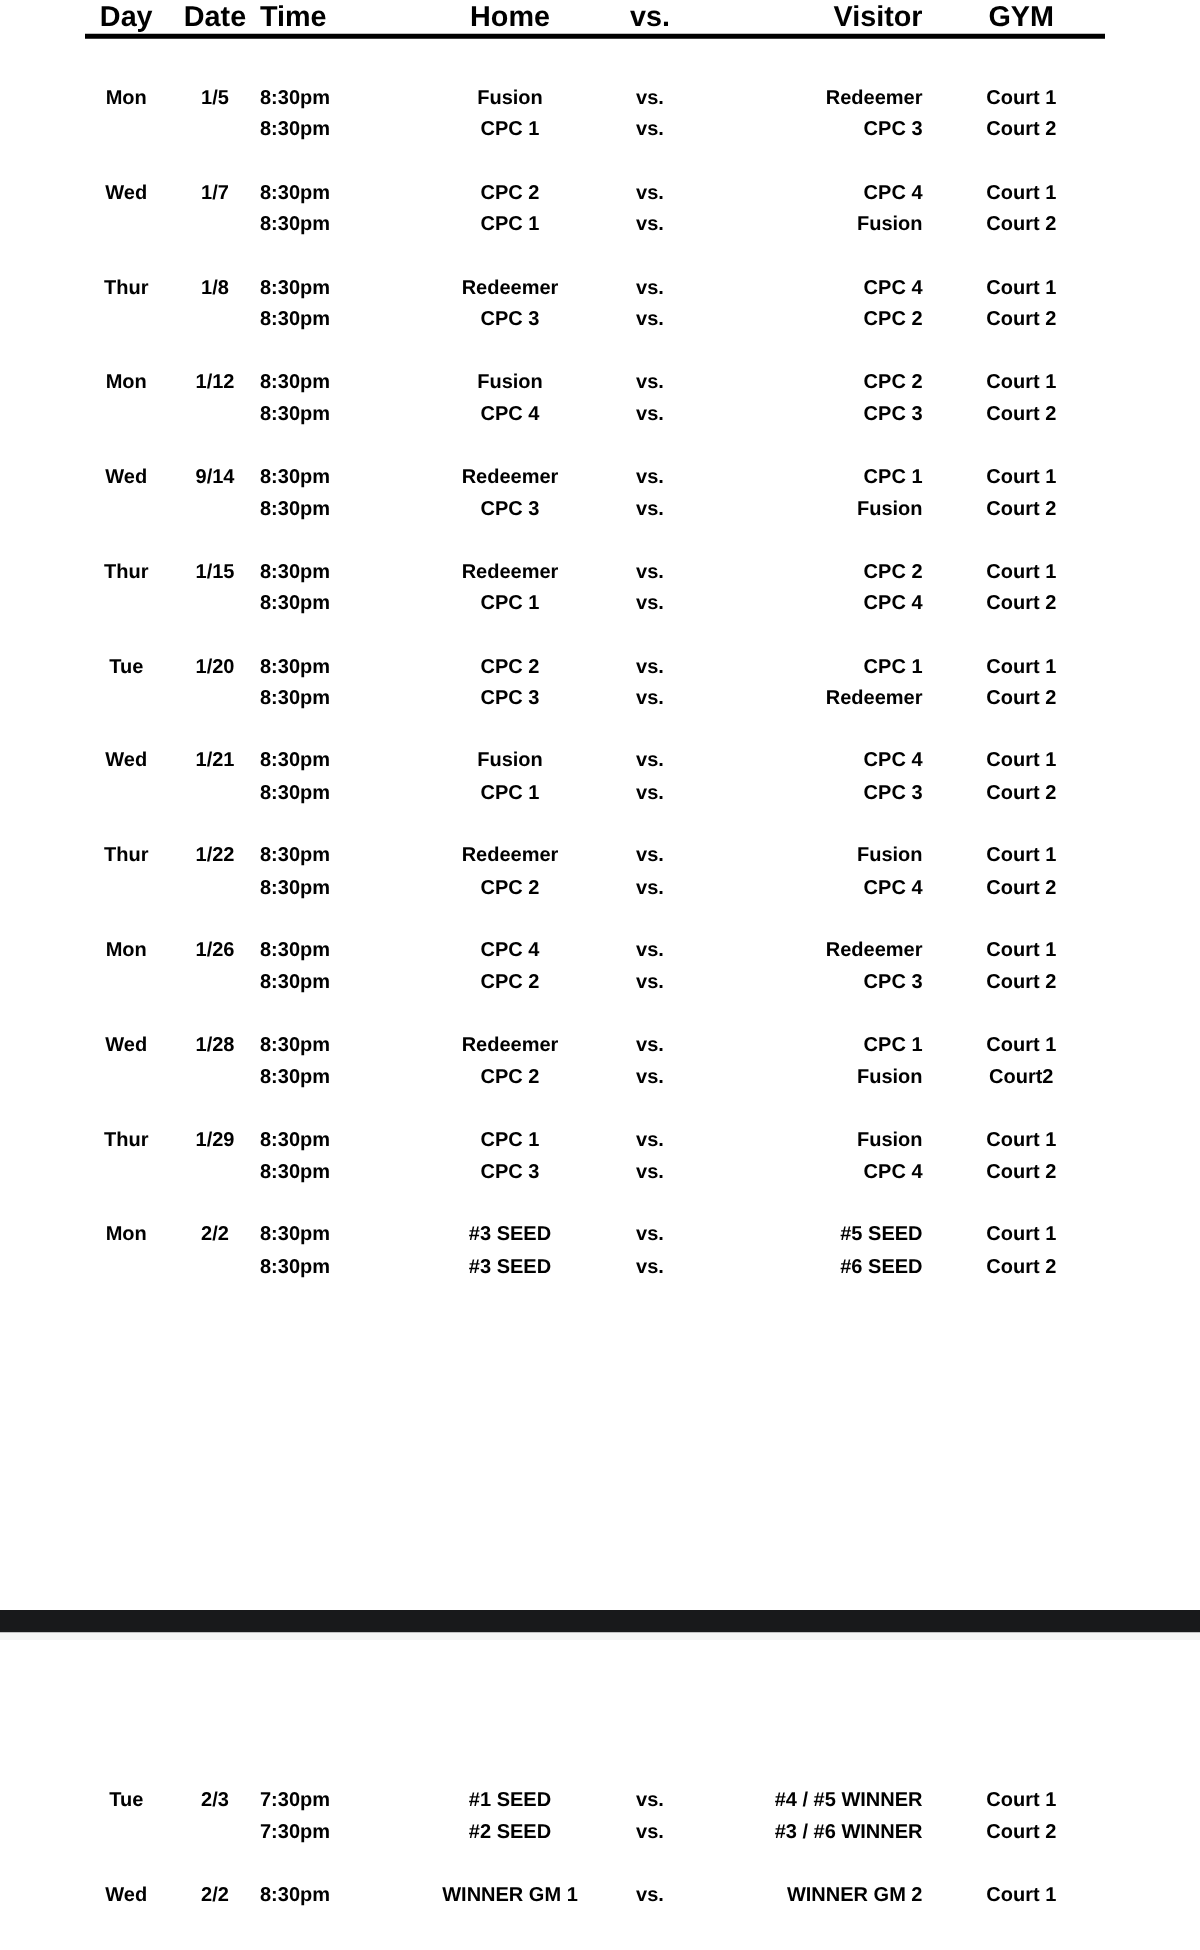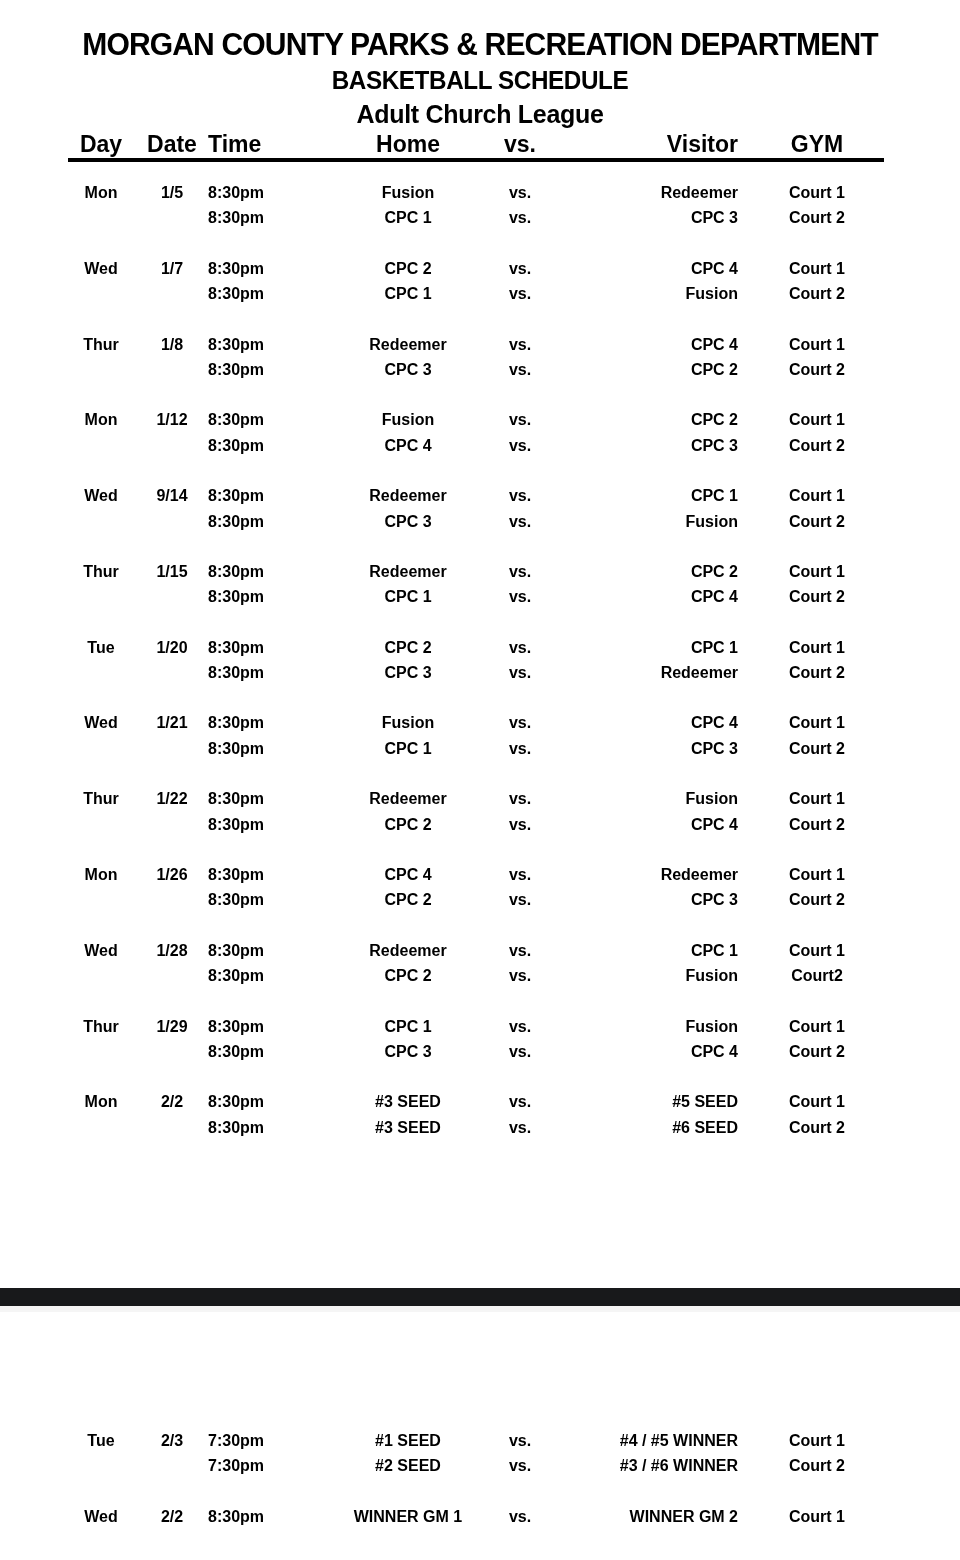--- a/index.html
+++ b/index.html
@@ -94,21 +94,21 @@
   .hdr .c { line-height: 26px; }
 
   .rule {
     width: 816px;
     margin-left: 68px;
     height: 0;
     border-top: 4px solid #000000;
     margin-top: 1px;
   }
 
-  .table-body { margin-top: 18px; }
+  .table-body { margin-top: 35px; }
 
   
   .divider {
     position: absolute;
     left: 0;
     top: 1288px;
     width: 960px;
     height: 18px;
     background: #18191b;
   }
@@ -127,25 +127,20 @@
     left: 68px;
     top: 1428px;
     width: 816px;
   }
 </style>
 </head>
 <body>
 
 <div class="page">
 
-  <div class="titles">
-    <div class="title-main">MORGAN COUNTY PARKS &amp; RECREATION DEPARTMENT</div>
-    <div class="title-sub">BASKETBALL SCHEDULE</div>
-    <div class="title-league">Adult Church League</div>
-  </div>
 
   <div class="sched">
     <div class="hdr">
       <span class="c c-day">Day</span>
       <span class="c c-date">Date</span>
       <span class="c c-time">Time</span>
       <span class="c c-home">Home</span>
       <span class="c c-vs">vs.</span>
       <span class="c c-visitor">Visitor</span>
       <span class="c c-gym">GYM</span>

